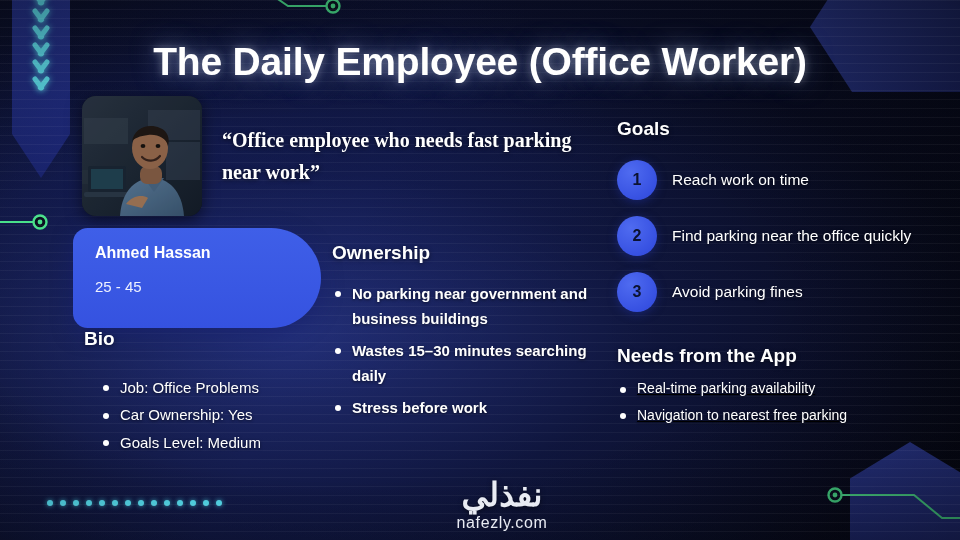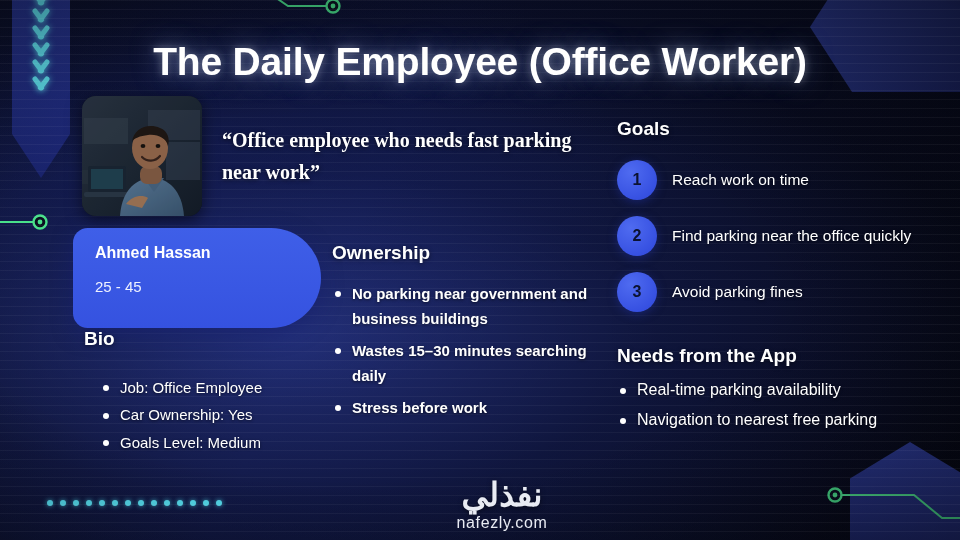--- a/index.html
+++ b/index.html
@@ -163,21 +163,21 @@
     content: ""; position: absolute; left: 3px; top: 0.62em;
     width: 6px; height: 6px; border-radius: 50%; background: #ffffff;
   }
 
   .list-bio   { left: 100px; top: 376px; width: 250px; font-size: 15px; line-height: 1.55; }
   .list-bio li { margin-bottom: 4px; }
 
   .list-problems { left: 332px; top: 282px; width: 258px; font-size: 15px; font-weight: bold; line-height: 1.66; }
   .list-problems li { margin-bottom: 7px; }
 
-  .list-needs { left: 617px; top: 378px; width: 330px; font-size: 16px; line-height: 1.55; }
+  .list-needs { left: 617px; top: 378px; width: 330px; font-size: 14px; line-height: 1.55; text-decoration: underline; }
   .list-needs li { margin-bottom: 5px; }
 
   .goals { position: absolute; left: 617px; top: 158px; width: 330px; }
   .goal {
     display: flex; align-items: center; gap: 15px;
     margin-bottom: 12px; min-height: 44px;
   }
   .goal .num {
     flex: 0 0 auto;
     width: 40px; height: 40px; border-radius: 50%;
@@ -303,21 +303,21 @@
 
     <div class="quote">“Office employee who needs fast parking near work”</div>
 
     <div class="namecard">
       <div class="nm">Ahmed Hassan</div>
       <div class="age">25 - 45</div>
     </div>
 
     <h3 class="sec sec-bio">Bio</h3>
     <ul class="bl list-bio">
-      <li>Job: Office Employee</li>
+      <li>Job: Office Problems</li>
       <li>Car Ownership: Yes</li>
       <li>Goals Level: Medium</li>
     </ul>
 
     <h3 class="sec sec-problems">Ownership</h3>
     <ul class="bl list-problems">
       <li>No parking near government and business buildings</li>
       <li>Wastes 15–30 minutes searching daily</li>
       <li>Stress before work</li>
     </ul>

